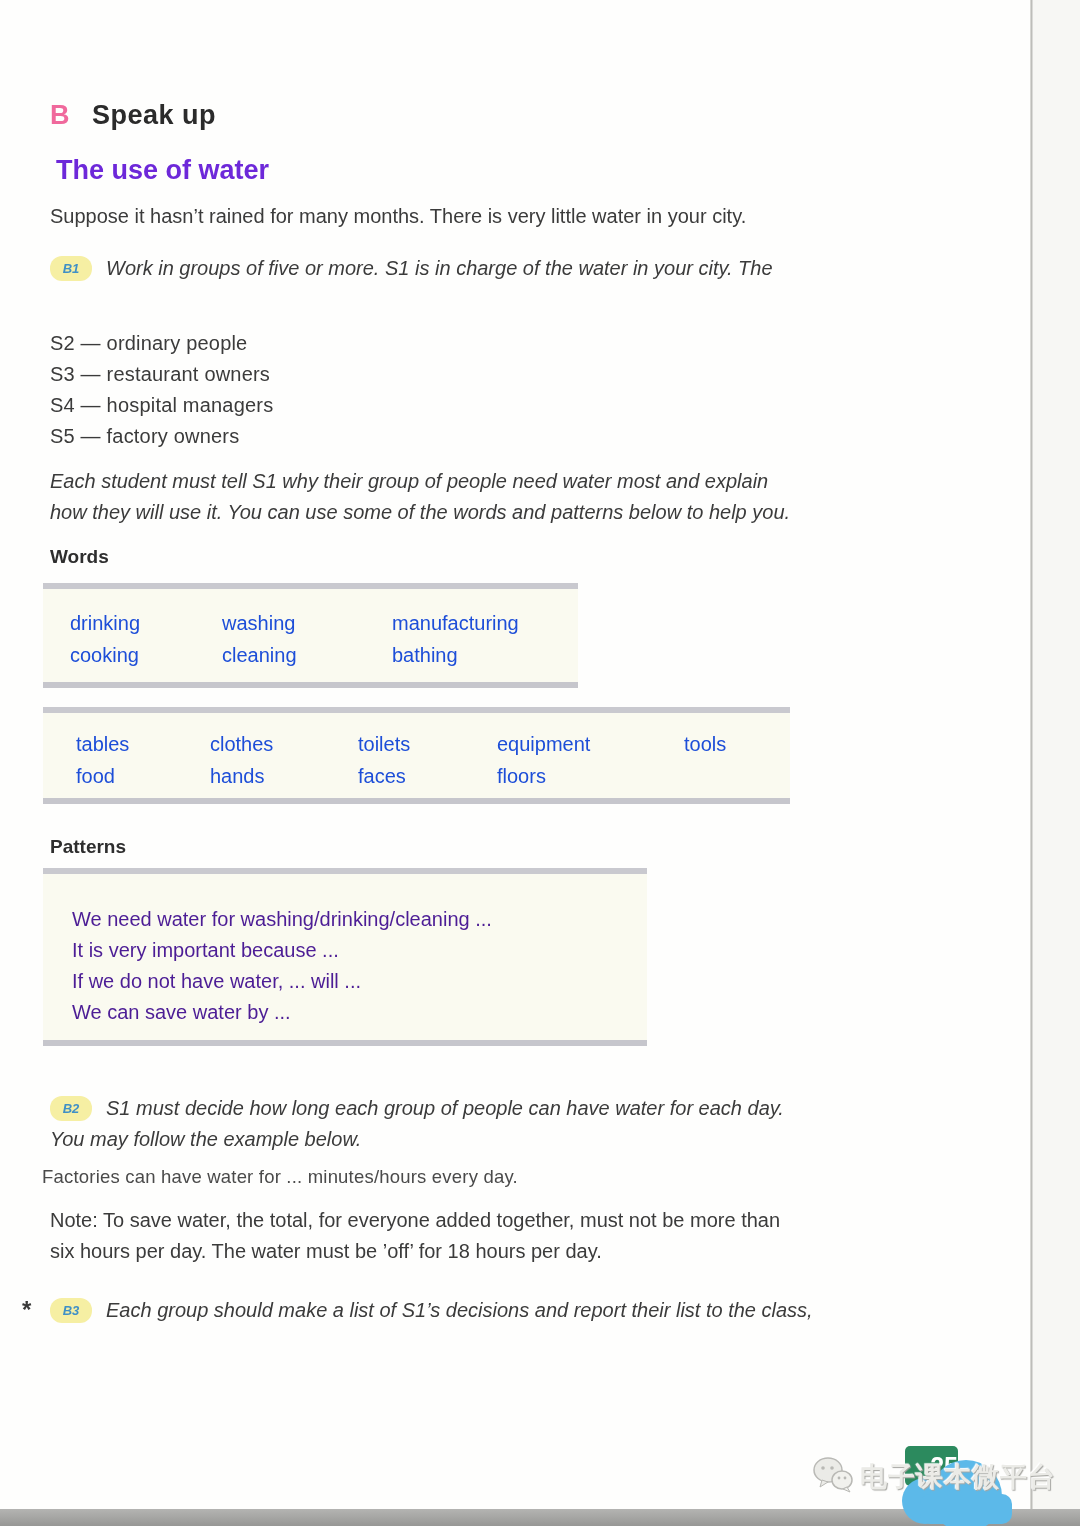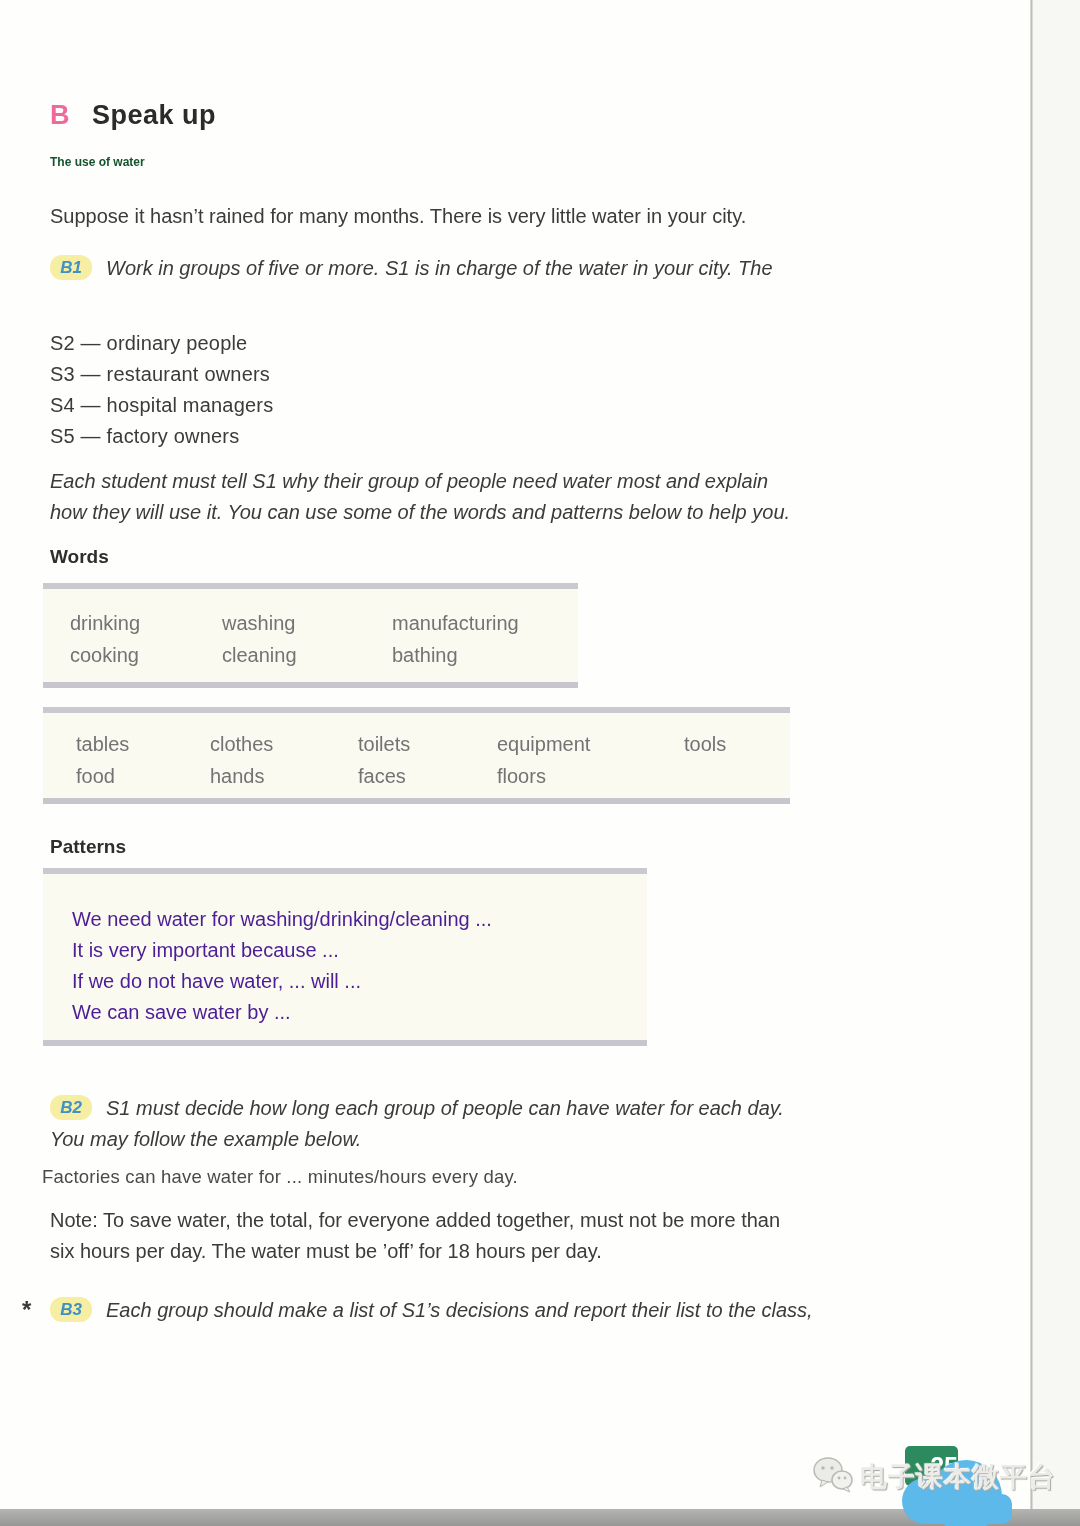--- a/index.html
+++ b/index.html
@@ -29,47 +29,47 @@
   .bottom-bar {
     position: absolute; left: 0; bottom: 0; width: 1080px; height: 17px;
     background: linear-gradient(to bottom, #b4b4b2, #979795);
     z-index: 4;
   }
 
   
   .hdr { position: absolute; left: 50px; top: 100px; font-size: 27px; font-weight: bold; letter-spacing: 0.5px; }
   .hdr .sec-letter { color: #f0699c; margin-right: 22px; }
   .hdr .sec-title  { color: #2b2b2b; }
-  .subtitle { position: absolute; left: 50px; top: 155px; font-size: 12px; font-weight: bold; color: #14532d; }
+  .subtitle { position: absolute; left: 56px; top: 155px; font-size: 27px; font-weight: bold; color: #6d28d9; }
   .para { position: absolute; left: 50px; font-size: 20px; line-height: 31px; color: #3b3b3b; }
   .italic { font-style: italic; }
 
   .badge {
     display: inline-block;
     min-width: 42px; height: 25px; line-height: 25px;
     background: #f6efa3; border-radius: 12px;
-    color: #4090c6; font-size: 17px; font-weight: bold; font-style: italic;
+    color: #4090c6; font-size: 13px; font-weight: bold; font-style: italic;
     text-align: center; padding: 0 6px;
     margin-right: 14px; vertical-align: 2px;
   }
   .ex-line { display: block; }
   .ex-first { display: inline; }
 
   .roles { position: absolute; left: 50px; top: 328px; font-size: 20px; line-height: 31px; }
   .roles div { letter-spacing: 0.2px; }
 
   .mini-hdr { position: absolute; left: 50px; font-size: 19px; font-weight: bold; color: #2e2e2e; }
 
   .word-box {
     position: absolute; left: 43px;
     background: #fafaf0;
     border-top: 6px solid #c9c9cf;
     border-bottom: 6px solid #c6c6cc;
   }
-  .word-col { position: absolute; font-size: 20px; line-height: 32px; color: #737373; }
+  .word-col { position: absolute; font-size: 20px; line-height: 32px; color: #1d4ed8; }
 
   .pattern-line { position: absolute; left: 29px; font-size: 20px; line-height: 31px; color: #4c1d95; white-space: nowrap; }
 
   .example-line {
     position: absolute; left: 42px; top: 1166px;
     font-size: 18.5px; color: #4a4a4a; letter-spacing: 0.2px;
   }
 
   .b3-star { position: absolute; left: 22px; top: 1296px; font-size: 24px; font-weight: bold; color: #3a3a3a; }
 

